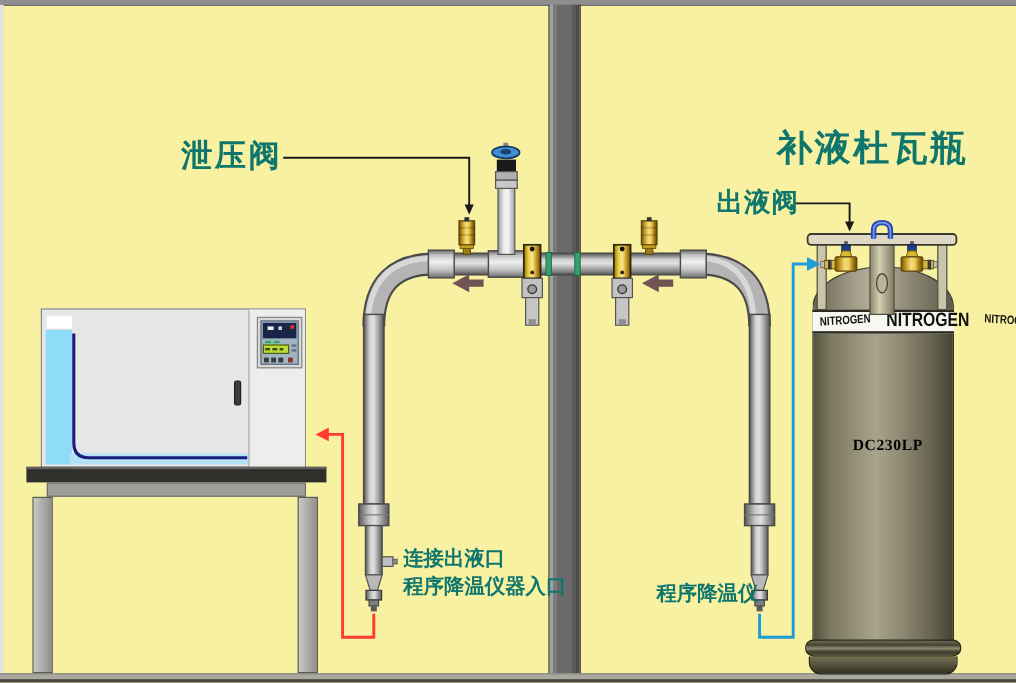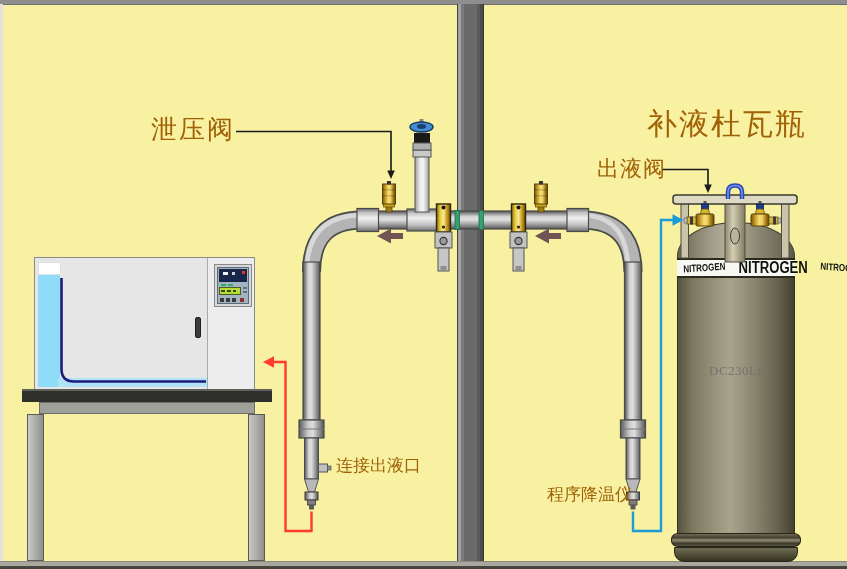--- a/index.html
+++ b/index.html
@@ -42,24 +42,24 @@
     border-top:2px solid #2a2a1e;border-bottom:2px solid #2a2a1e;box-sizing:border-box;
     display:flex;align-items:center;justify-content:space-between;padding:0 1px;}
   .band-txt{font-weight:bold;color:#111;line-height:1;}
   #band-c{font-size:16px;transform:scaleX(.82);}
   #band-l{font-size:10px;transform:scaleX(.8) rotate(-3deg);}
   #band-r{font-size:10px;transform:scaleX(.8) rotate(3deg);}
   #dewar-ring1{left:671px;top:533px;width:130px;height:14px;border-radius:7px/6px;
     background:linear-gradient(#6e6a54,#44422f 30%,#8f8b72 52%,#3c3a29 78%,#55523f);border:1px solid #26251a;box-sizing:border-box;}
   #dewar-ring2{left:674px;top:547px;width:124px;height:15px;border-radius:0 0 10px 10px;
     background:linear-gradient(#706c56,#35331f);border:1px solid #26251a;box-sizing:border-box;}
-  #dewar-model{left:709px;top:363px;width:60px;text-align:left;font-family:"Liberation Serif","DejaVu Serif",serif;
-    font-weight:normal;font-size:13px;letter-spacing:.5px;color:#737373;}
-  
-  .lbl{position:absolute;font-family:"Liberation Serif","DejaVu Serif",serif;font-weight:normal;color:#a16207;white-space:nowrap;z-index:10;line-height:1;}
+  #dewar-model{left:709px;top:363px;width:60px;text-align:right;font-family:"Liberation Serif","DejaVu Serif",serif;
+    font-weight:bold;font-size:13px;letter-spacing:.5px;color:#000000;}
+  
+  .lbl{position:absolute;font-family:"Liberation Serif","DejaVu Serif",serif;font-weight:bold;color:#0f766e;white-space:nowrap;z-index:10;line-height:1;}
   #lbl-relief{left:151px;top:117px;font-size:26px;letter-spacing:2px;}
   #lbl-cooler{left:61px;top:210px;font-size:28px;letter-spacing:2px;}
   #lbl-dewar{left:647px;top:109px;font-size:30px;letter-spacing:2px;}
   #lbl-outlet{left:597px;top:158px;font-size:22px;letter-spacing:1px;text-align:right;}
   #lbl-note1{left:336px;top:457px;font-size:17px;}
   #lbl-note2{left:336px;top:480px;font-size:17px;}
   #lbl-connect{left:547px;top:486px;font-size:17px;}
   #pipes-svg{left:0;top:0;z-index:5;}
 </style>
 </head>
@@ -312,15 +312,16 @@
     <g>
       <polyline points="662,169.5 708,169.5 708,185" fill="none" stroke="#1a1a1a" stroke-width="1.6"></polyline>
       <polygon points="708,193 704.2,184.5 711.8,184.5" fill="#1a1a1a"></polygon>
     </g>
   </svg>
 
   <div class="lbl" id="lbl-relief">泄压阀</div>
   <div class="lbl" id="lbl-dewar">补液杜瓦瓶</div>
   <div class="lbl" id="lbl-outlet">出液阀</div>
   <div class="lbl" id="lbl-note1">连接出液口</div>
+  <div class="lbl" id="lbl-note2">程序降温仪器入口</div>
   <div class="lbl" id="lbl-connect">程序降温仪</div>
 
 </div>
 
 </body></html>

